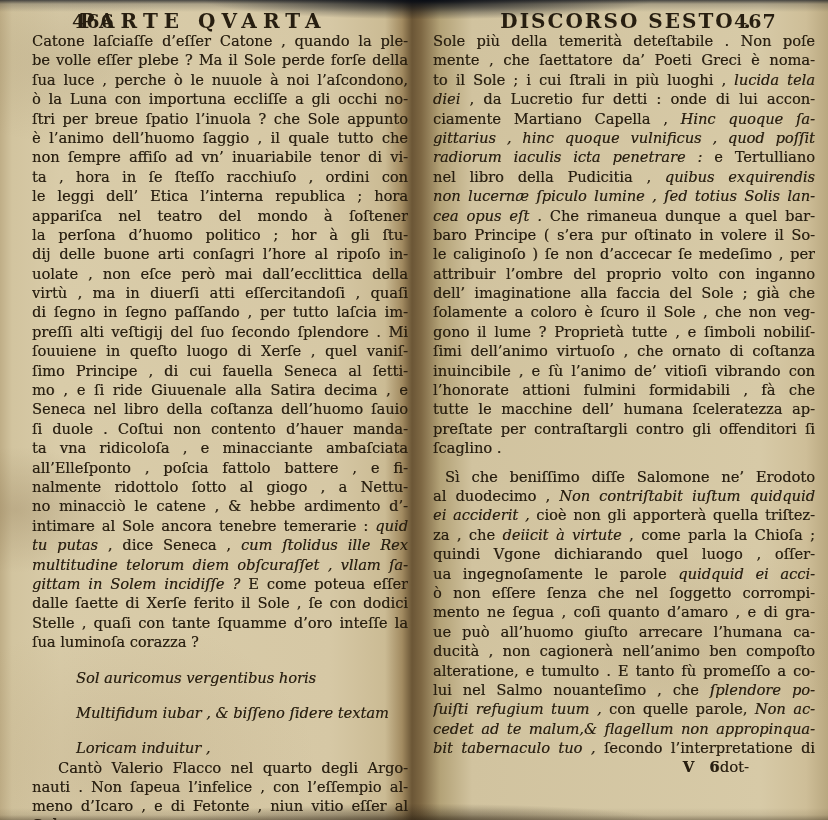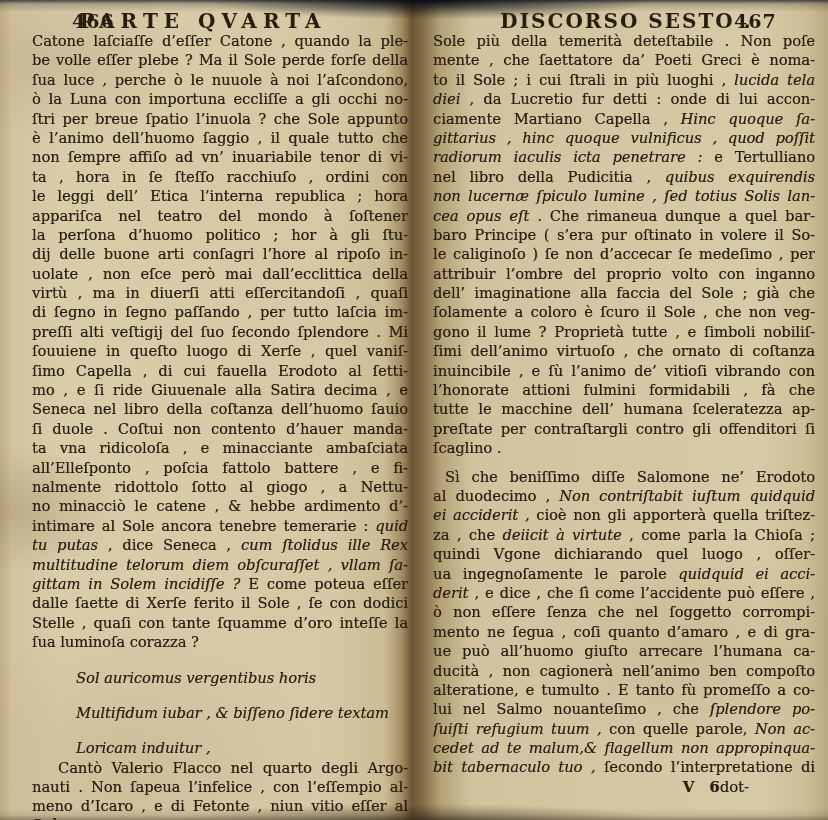--- a/index.html
+++ b/index.html
@@ -78,21 +78,21 @@
         <div class="line j"><span>ta , hora in ſe ſteſſo racchiuſo , ordini con</span></div>
         <div class="line j"><span>le leggi dell’ Etica l’interna republica ; hora</span></div>
         <div class="line j"><span>appariſca nel teatro del mondo à ſoſtener</span></div>
         <div class="line j"><span>la perſona d’huomo politico ; hor à gli ſtu-</span></div>
         <div class="line j"><span>dij delle buone arti conſagri l’hore al ripoſo in-</span></div>
         <div class="line j"><span>uolate , non eſce però mai dall’ecclittica della</span></div>
         <div class="line j"><span>virtù , ma in diuerſi atti eſſercitandoſi , quaſi</span></div>
         <div class="line j"><span>di ſegno in ſegno paſſando , per tutto laſcia im-</span></div>
         <div class="line j"><span>preſſi alti veſtigij del ſuo ſecondo ſplendore . Mi</span></div>
         <div class="line j"><span>ſouuiene in queſto luogo di Xerſe , quel vaniſ-</span></div>
-        <div class="line j"><span>ſimo Capella , di cui fauella Erodoto al ſetti-</span></div>
+        <div class="line j"><span>ſimo Principe , di cui fauella Seneca al ſetti-</span></div>
         <div class="line j"><span>mo , e ſi ride Giuuenale alla Satira decima , e</span></div>
         <div class="line j"><span>Seneca nel libro della coſtanza dell’huomo ſauio</span></div>
         <div class="line j"><span>ſi duole .  Coſtui non contento d’hauer manda-</span></div>
         <div class="line j"><span>ta vna ridicoloſa , e minacciante ambaſciata</span></div>
         <div class="line j"><span>all’Elleſponto , poſcia fattolo battere , e fi-</span></div>
         <div class="line j"><span>nalmente ridottolo ſotto al giogo , a Nettu-</span></div>
         <div class="line j"><span>no minacciò le catene , &amp; hebbe ardimento d’-</span></div>
         <div class="line j"><span>intimare al Sole ancora tenebre temerarie : </span><span class="it">quid</span></div>
         <div class="line j"><span class="it">tu putas</span><span> , dice Seneca , </span><span class="it">cum ſtolidus ille Rex</span></div>
         <div class="line j"><span class="it">multitudine telorum diem obſcuraſſet , vllam ſa-</span></div>
@@ -137,21 +137,20 @@
         <div class="line j"><span>l’honorate attioni fulmini formidabili , fà che</span></div>
         <div class="line j"><span>tutte le macchine dell’ humana ſceleratezza ap-</span></div>
         <div class="line j"><span>preſtate per contraſtargli contro gli offenditori ſi</span></div>
         <div class="line e"><span>ſcaglino .</span></div>
         <div class="line g"><span>Sì che beniſſimo diſſe Salomone ne’ Erodoto</span></div>
         <div class="line j"><span>al duodecimo , </span><span class="it">Non contriſtabit iuſtum quidquid</span></div>
         <div class="line j"><span class="it">ei acciderit ,</span><span> cioè non gli apporterà quella triſtez-</span></div>
         <div class="line j"><span>za , che </span><span class="it">deiicit à virtute</span><span> , come parla la Chioſa ;</span></div>
         <div class="line j"><span>quindi Vgone dichiarando quel luogo , oſſer-</span></div>
         <div class="line j"><span>ua ingegnoſamente le parole </span><span class="it">quidquid ei acci-</span></div>
-        <div class="line j"><span class="it">derit</span><span> , e dice , che ſì come l’accidente può eſſere ,</span></div>
         <div class="line j"><span>ò non eſſere ſenza che nel ſoggetto corrompi-</span></div>
         <div class="line j"><span>mento ne ſegua , coſi quanto d’amaro , e di gra-</span></div>
         <div class="line j"><span>ue può all’huomo giuſto arrecare l’humana ca-</span></div>
         <div class="line j"><span>ducità , non cagionerà nell’animo ben compoſto</span></div>
         <div class="line j"><span>alteratione, e tumulto . E tanto fù promeſſo a co-</span></div>
         <div class="line j"><span>lui nel Salmo nouanteſimo , che </span><span class="it">ſplendore po-</span></div>
         <div class="line j"><span class="it">ſuiſti refugium tuum ,</span><span> con quelle parole, </span><span class="it">Non ac-</span></div>
         <div class="line j"><span class="it">cedet ad te malum,&amp; flagellum non appropinqua-</span></div>
         <div class="line j"><span class="it">bit tabernaculo tuo ,</span><span> ſecondo l’interpretatione di</span></div>
         <div class="sigline">

